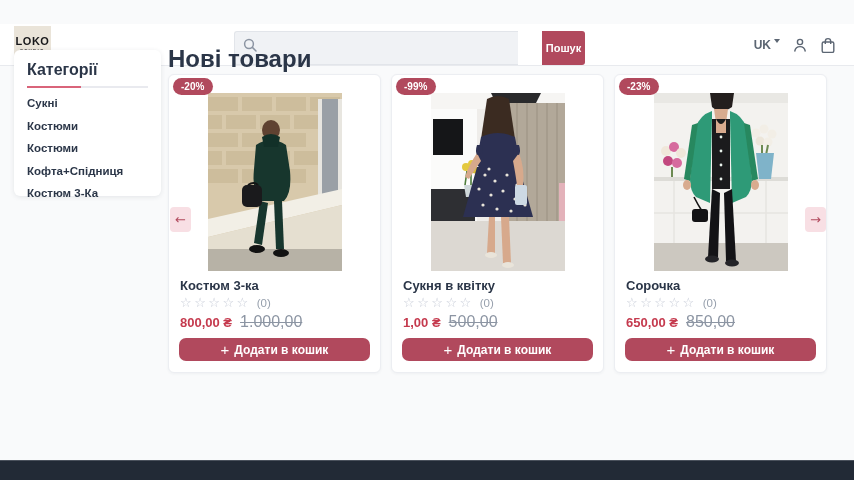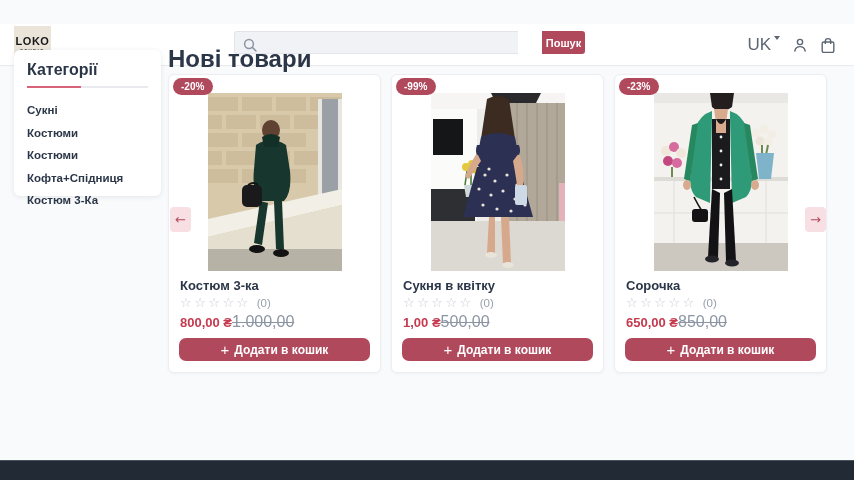--- a/index.html
+++ b/index.html
@@ -18,21 +18,21 @@
   }
   .logo {
     position:absolute; left:14px; top:2px; width:37px; height:37px;
     background:#eae4d9; display:flex; flex-direction:column;
     align-items:center; justify-content:center; cursor:pointer;
   }
   .logo-main { font-size:11px; font-weight:bold; letter-spacing:.5px; color:#17171a; line-height:11px;}
   .logo-sub  { font-size:4.5px; font-weight:bold; letter-spacing:1.3px; color:#3c3c40; margin-top:2px;}
 
   .search-form {
-    position:absolute; left:234px; top:7px; width:351px; height:23px;
+    position:absolute; left:234px; top:7px; width:351px; height:34px;
     display:flex;
     gap:24px;
   }
   .search-box {
     flex:1; position:relative; background:#f0f2f5;
     border:1px solid #e2e5ea; border-right:none; border-radius:3px 0 0 3px;
   }
   .search-box svg { position:absolute; left:8px; top:6px; }
   .search-input {
     width:100%; height:100%; border:none; background:transparent;
@@ -43,22 +43,22 @@
     width:43px; border:none; background:#b1495d; color:#fff;
     font-size:11px; font-weight:bold; border-radius:0 3px 3px 0; cursor:pointer;
     font-family:"Liberation Sans","DejaVu Sans",sans-serif;
   }
 
   .header-right {
     position:absolute; right:18px; top:0; height:42px;
     display:flex; align-items:center; gap:12px;
   }
   .lang {
-    display:flex; align-items:flex-start; gap:3px; font-size:17px;
-    color:#5c6673; cursor:pointer; font-weight:normal;
+    display:flex; align-items:flex-start; gap:3px; font-size:12px;
+    color:#5c6673; cursor:pointer; font-weight:bold;
   }
   .caret {
     width:0; height:0; border-left:3.5px solid transparent;
     border-right:3.5px solid transparent; border-top:4px solid #5c6673;
     margin-top:1px;
   }
   .hicon { cursor:pointer; display:flex; align-items:center; }
 
   
   .sidebar {
@@ -68,21 +68,21 @@
     padding:11px 13px;
   }
   .sidebar-title { font-size:16px; font-weight:bold; color:#2b3648; }
   .sidebar-rule {
     margin-top:7px; height:2px; background:#e9eaef; position:relative;
   }
   .sidebar-rule::before {
     content:""; position:absolute; left:0; top:0; height:2px; width:54px;
     background:#d9647a;
   }
-  .side-list { list-style:none; margin-top:11px; }
+  .side-list { list-style:none; margin-top:4px; }
   .side-list li {
     font-size:11.5px; font-weight:bold; color:#2b3648;
     padding:5px 0 5.5px; cursor:pointer;
   }
 
   
   .main-title {
     position:absolute; left:168px; top:45px;
     font-size:24px; font-weight:bold; color:#2b3648;
   }
@@ -105,21 +105,21 @@
   .img-wrap svg { display:block; }
   .ptitle {
     font-size:13px; font-weight:bold; color:#2b3648;
     margin:7px 11px 0; cursor:pointer;
   }
   .rating {
     display:flex; align-items:center; gap:6px; margin:3px 11px 0;
   }
   .stars { font-size:13px; color:#c7ccd7; letter-spacing:2.5px; line-height:14px;}
   .rcount { font-size:11.5px; color:#97a0ad; }
-  .prices { margin:3px 11px 0; display:flex; align-items:baseline; }
+  .prices { margin:3px 11px 0; display:flex; align-items:baseline; gap:8px; }
   .price { font-size:13px; font-weight:bold; color:#c53a4e; }
   .oldprice { font-size:16px; color:#8c95a3; text-decoration:line-through; }
   .addbtn {
     position:absolute; left:10px; right:10px; bottom:11px; height:23px;
     background:#b1495d; border:none; border-radius:7px; color:#fff;
     font-size:12px; font-weight:bold; cursor:pointer;
     display:flex; align-items:center; justify-content:center; gap:5px;
     font-family:"Liberation Sans","DejaVu Sans",sans-serif;
   }
   .addbtn .plus { font-size:15px; font-weight:normal; line-height:14px; }

